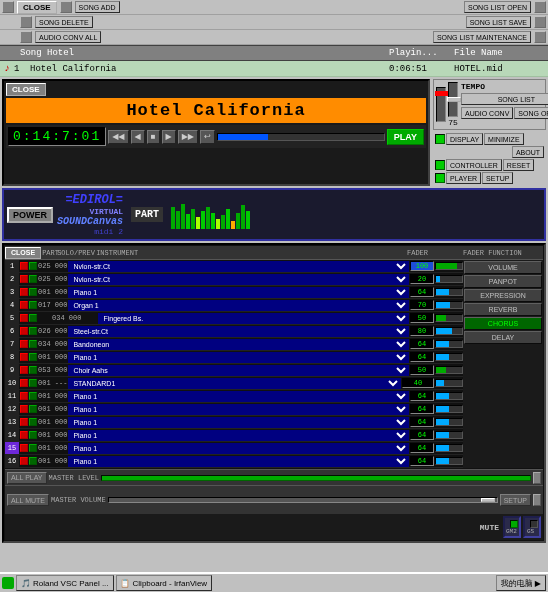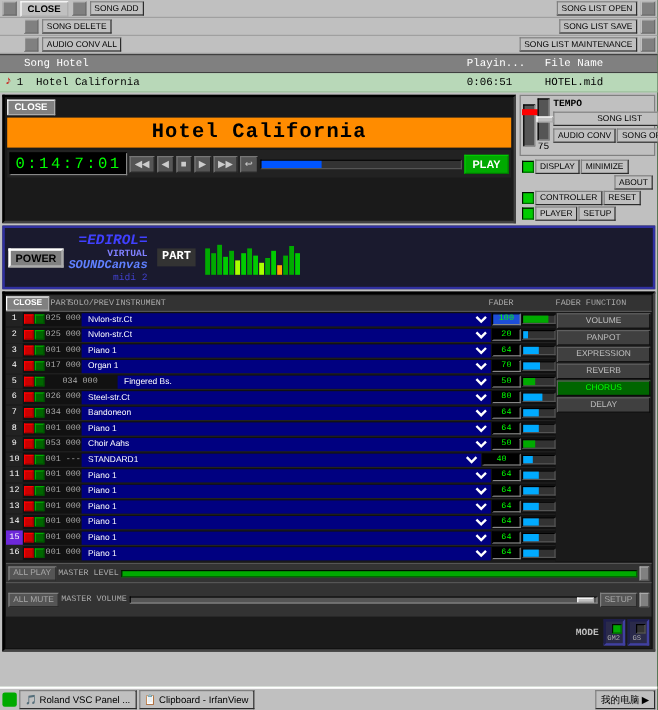--- a/index.html
+++ b/index.html
@@ -556,21 +556,21 @@
       <button class="toolbar-btn" style="font-size:7px; background:#555; color:#aaa;">ALL MUTE</button>
       <span style="color:#aaa; font-size:7px;">MASTER VOLUME</span>
       <div style="flex:1; height:6px; background:#555; border:1px inset #333; position:relative;">
         <div style="position:absolute; right:2px; top:0; width:14px; height:100%; background:#c0c0c0; border:1px outset #fff;"></div>
       </div>
       <button class="toolbar-btn" style="font-size:7px; background:#555; color:#aaa;">SETUP</button>
       <div style="width:8px; height:12px; background:#808080; border:1px outset #aaa; cursor:pointer;"></div>
     </div>
 
     <div style="display:flex; justify-content:flex-end; align-items:center; background:#1a1a1a; padding:2px; gap:4px;">
-      <span style="color:#c0c0c0; font-size:8px; font-weight:bold;">MODE</span>
+      <span style="color:#c0c0c0; font-size:8px; font-weight:bold;">MUTE</span>
       <div style="display:flex; gap:2px; align-items:center;">
         <div style="width:18px; height:22px; background:#2a2a4a; border:2px inset #4040a0; position:relative;">
           <div style="width:8px; height:8px; background:#00aa00; border:1px inset #006600; position:absolute; top:2px; left:5px;"></div>
           <span style="position:absolute; bottom:1px; left:1px; color:#aaa; font-size:6px;">GM2</span>
         </div>
         <div style="width:18px; height:22px; background:#2a2a4a; border:2px inset #4040a0; position:relative;">
           <div style="width:8px; height:8px; background:#333; border:1px inset #555; position:absolute; top:2px; left:5px;"></div>
           <span style="position:absolute; bottom:1px; left:2px; color:#aaa; font-size:6px;">GS</span>
         </div>
       </div>

